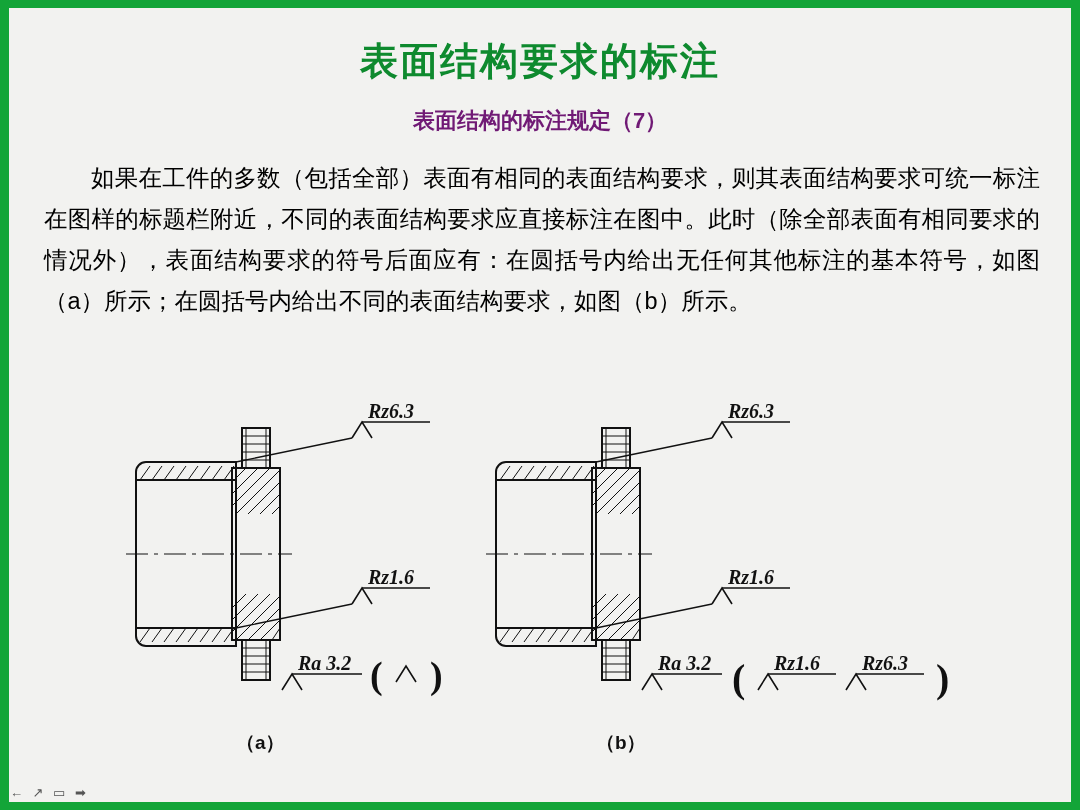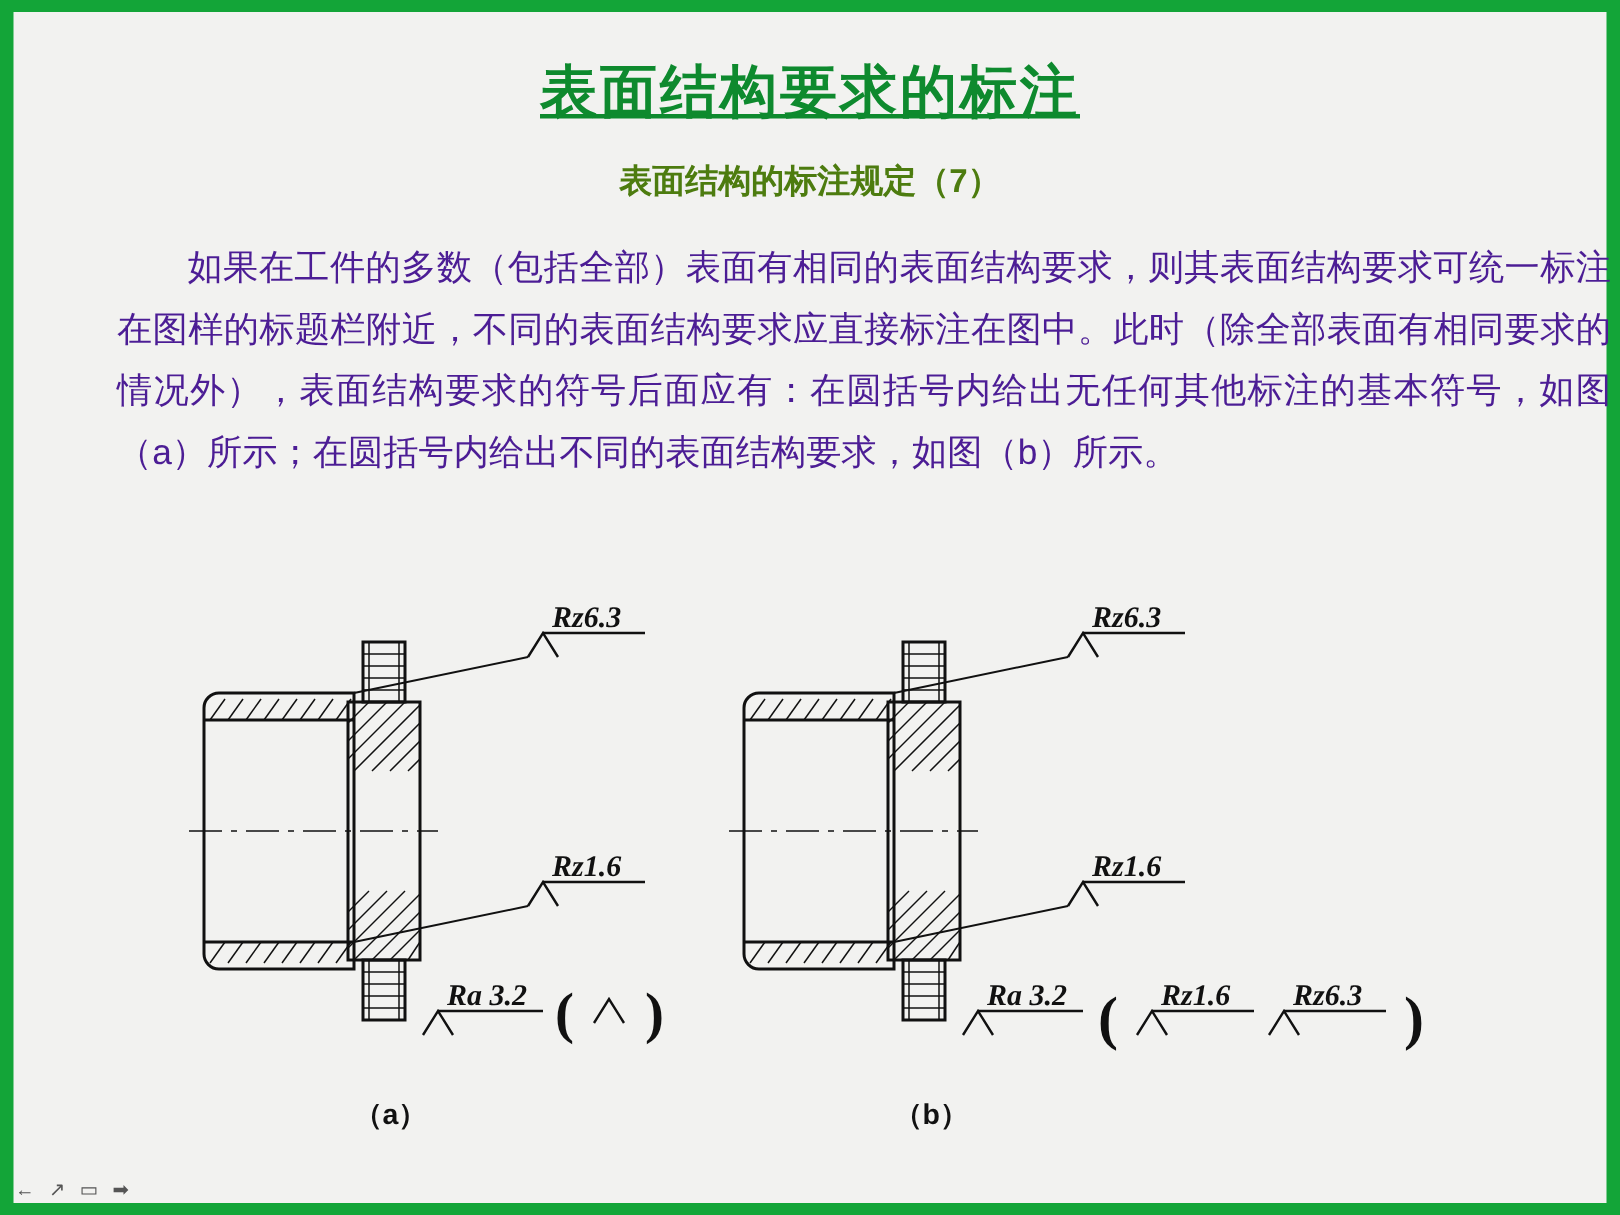--- a/index.html
+++ b/index.html
@@ -48,43 +48,41 @@
     position: absolute;
     top: 36px;
     left: 0;
     width: 1080px;
     text-align: center;
     font-size: 38px;
     font-weight: bold;
     color: #0e8a2e;
     letter-spacing: 2px;
     font-family: "Liberation Sans", sans-serif;
-    text-decoration: underline;
   }
   .subtitle {
     position: absolute;
     top: 106px;
     left: 0;
     width: 1080px;
     text-align: center;
     font-size: 22px;
     font-weight: bold;
-    color: #4d7c0f;
+    color: #701a75;
   }
   .body-text {
     position: absolute;
     top: 158px;
     left: 44px;
     width: 996px;
     font-size: 23.5px;
     line-height: 41px;
-    color: #4c1d95;
+    color: #000000;
     text-align: justify;
     text-indent: 2em;
-    margin-left: 34px;
   }
   .figure-area {
     position: absolute;
     top: 400px;
     left: 40px;
     width: 1000px;
     height: 370px;
     font-weight: bold;
   }
   .fig-caption {

